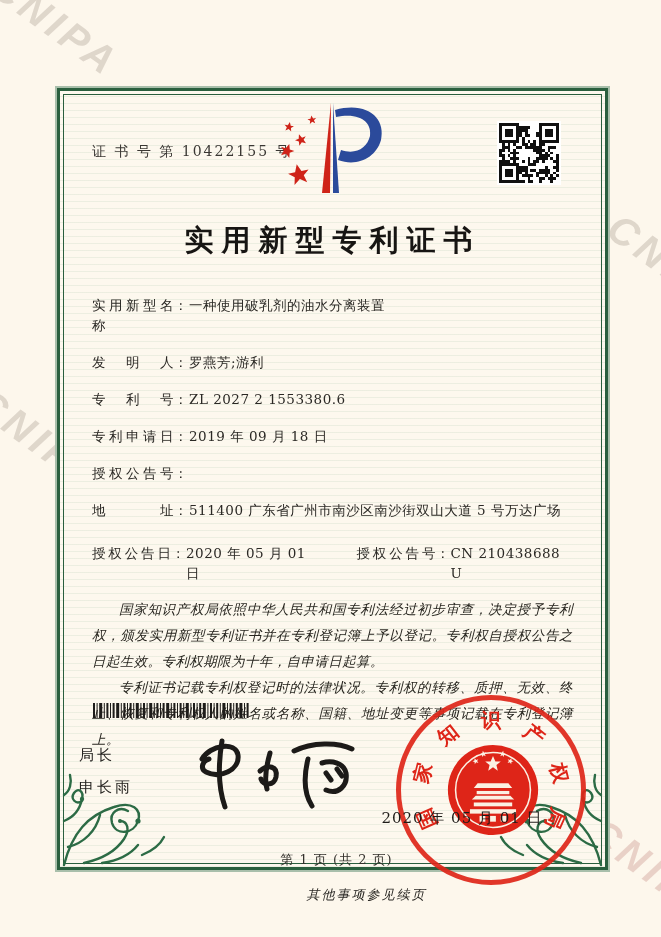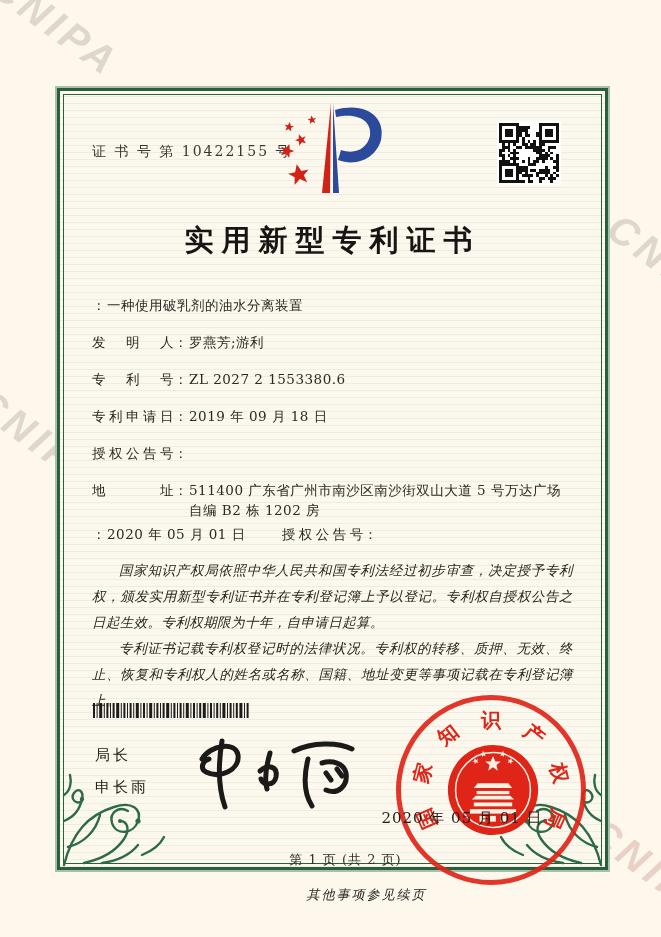--- a/index.html
+++ b/index.html
@@ -46,46 +46,46 @@
   .logo{position:absolute;left:50%;top:8px;transform:translateX(-50%);width:122px;height:100px;z-index:2;}
   .title{
     text-align:center;margin-top:38px;font-size:29px;font-weight:bold;
     letter-spacing:8px;color:#171513;
   }
   .fields{margin-top:34px;font-size:13.5px;letter-spacing:0.5px;color:#2b2925;}
   .frow{display:flex;margin-bottom:17px;line-height:20px;}
   .flabel{display:inline-block;width:82px;text-align:justify;text-align-last:justify;}
   .colon{display:inline-block;width:15px;}
   .fvalue{flex:1;}
-  .addr-row{margin-top:5px;margin-bottom:4px;}
+  .addr-row{margin-top:5px;margin-bottom:23px;}
   .grantrow{display:flex;margin-top:0;line-height:20px;}
   .gpair{display:flex;}
   .gpair.right{margin-left:36px;}
   .paras{
     margin-top:14px;font-size:13.5px;line-height:1.92;text-align:justify;
     font-style:italic;color:#27251f;letter-spacing:0.4px;
   }
   .paras p{margin:0;text-indent:2em;}
   
   .barcode{position:absolute;left:33px;top:612px;width:172px;height:15px;}
-  .director{position:absolute;left:35px;top:656px;font-family:"Liberation Sans",sans-serif;
+  .director{position:absolute;left:19px;top:656px;font-family:"Liberation Sans",sans-serif;
     font-size:15px;letter-spacing:3px;color:#23211e;line-height:1;}
   .director div{margin-bottom:17px;}
   .signature{position:absolute;left:128px;top:636px;width:190px;height:88px;z-index:2;}
   .seal{
     position:absolute;left:336px;top:604px;width:190px;height:190px;border-radius:50%;
     border:5px solid rgba(222,37,24,0.92);box-sizing:border-box;z-index:4;
   }
   .seal-chars{position:absolute;inset:0;color:#de2518;font-size:20px;font-weight:bold;}
   .emblem{position:absolute;left:44px;top:42px;width:96px;height:96px;}
   .seal-date{
     position:absolute;left:302px;top:718px;width:200px;text-align:center;
     font-size:15px;letter-spacing:1px;color:#1d1b18;z-index:5;
   }
-  .pagefoot{position:absolute;left:13px;top:760px;width:100%;text-align:center;
+  .pagefoot{position:absolute;left:4px;top:760px;width:100%;text-align:center;
     font-size:13px;letter-spacing:1px;color:#33312c;}
   .contnote{position:absolute;left:0;top:886px;width:100%;text-align:center;
     font-size:13px;letter-spacing:2px;font-style:italic;color:#2b2925;z-index:1;padding-left:36px;}
   svg{display:block;}
 </style>
 </head>
 <body>
 
 <svg width="0" height="0" style="position:absolute" aria-hidden="true">
   <defs>
@@ -300,20 +300,21 @@
           <rect x="11" y="20" width="1" height="1" fill="#111"></rect>
           <rect x="14" y="20" width="1" height="1" fill="#111"></rect>
           <rect x="18" y="20" width="1" height="1" fill="#111"></rect>
         </svg>
     </div>
 
     <div class="title">实用新型专利证书</div>
 
     <div class="fields">
       <div class="frow">
+        <span class="flabel">实用新型名称</span>
           <span class="colon">：</span>
         <span class="fvalue">一种使用破乳剂的油水分离装置</span>
       </div>
       <div class="frow">
         <span class="flabel">发明人</span>
           <span class="colon">：</span>
         <span class="fvalue">罗燕芳;游利</span>
       </div>
       <div class="frow">
         <span class="flabel">专利号</span>
@@ -327,31 +328,32 @@
       </div>
       <div class="frow">
         <span class="flabel">授权公告号</span>
           <span class="colon">：</span>
       </div>
       <div class="frow addr-row">
         <span class="flabel">地址</span>
           <span class="colon">：</span>
         <span class="fvalue">
           <div>511400 广东省广州市南沙区南沙街双山大道 5 号万达广场</div>
-          <div>自编 B2 栋 1202 房</div>
         </span>
       </div>
       <div class="grantrow">
         <span class="gpair">
+          <span class="flabel">授权公告日</span>
             <span class="colon">：</span>
           <span>2020 年 05 月 01 日</span>
         </span>
         <span class="gpair right">
           <span class="flabel">授权公告号</span>
             <span class="colon">：</span>
+          <span>CN 210438688 U</span>
         </span>
       </div>
     </div>
 
     <div class="paras">
       <p>国家知识产权局依照中华人民共和国专利法经过初步审查，决定授予专利权，颁发实用新型专利证书并在专利登记簿上予以登记。专利权自授权公告之日起生效。专利权期限为十年，自申请日起算。</p>
       <p>专利证书记载专利权登记时的法律状况。专利权的转移、质押、无效、终止、恢复和专利权人的姓名或名称、国籍、地址变更等事项记载在专利登记簿上。</p>
     </div>
   </div>
 

